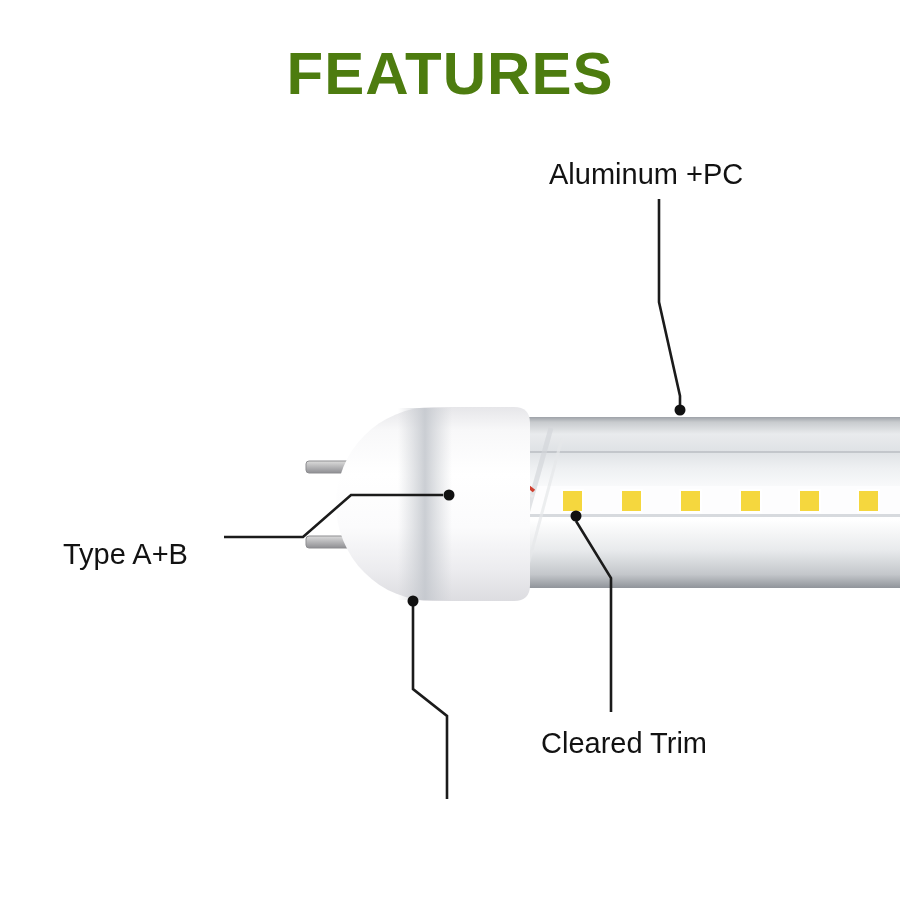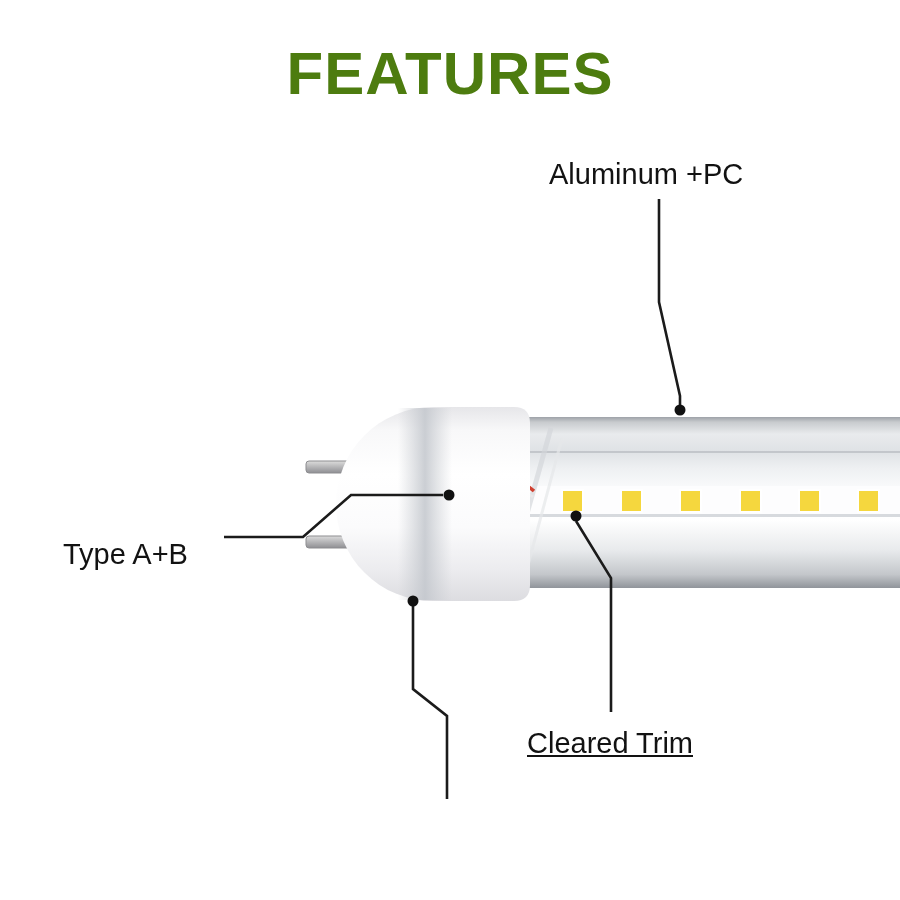--- a/index.html
+++ b/index.html
@@ -25,21 +25,21 @@
   }
   .label {
     position: absolute;
     font-size: 29px;
     font-weight: 500;
     color: #121212;
     white-space: nowrap;
   }
   .label-aluminum { left: 549px; top: 158px; }
   .label-typeab   { left: 63px;  top: 538px; }
-  .label-cleared  { left: 527px; top: 727px; text-decoration: underline; }
+  .label-cleared  { left: 541px; top: 727px; }
   .label-base     { left: 357px; top: 812px; }
   .art { position: absolute; left: 0; top: 0; }
 </style>
 </head>
 <body>
 
 <div class="canvas">
 
   <h1 class="title">FEATURES</h1>
 

